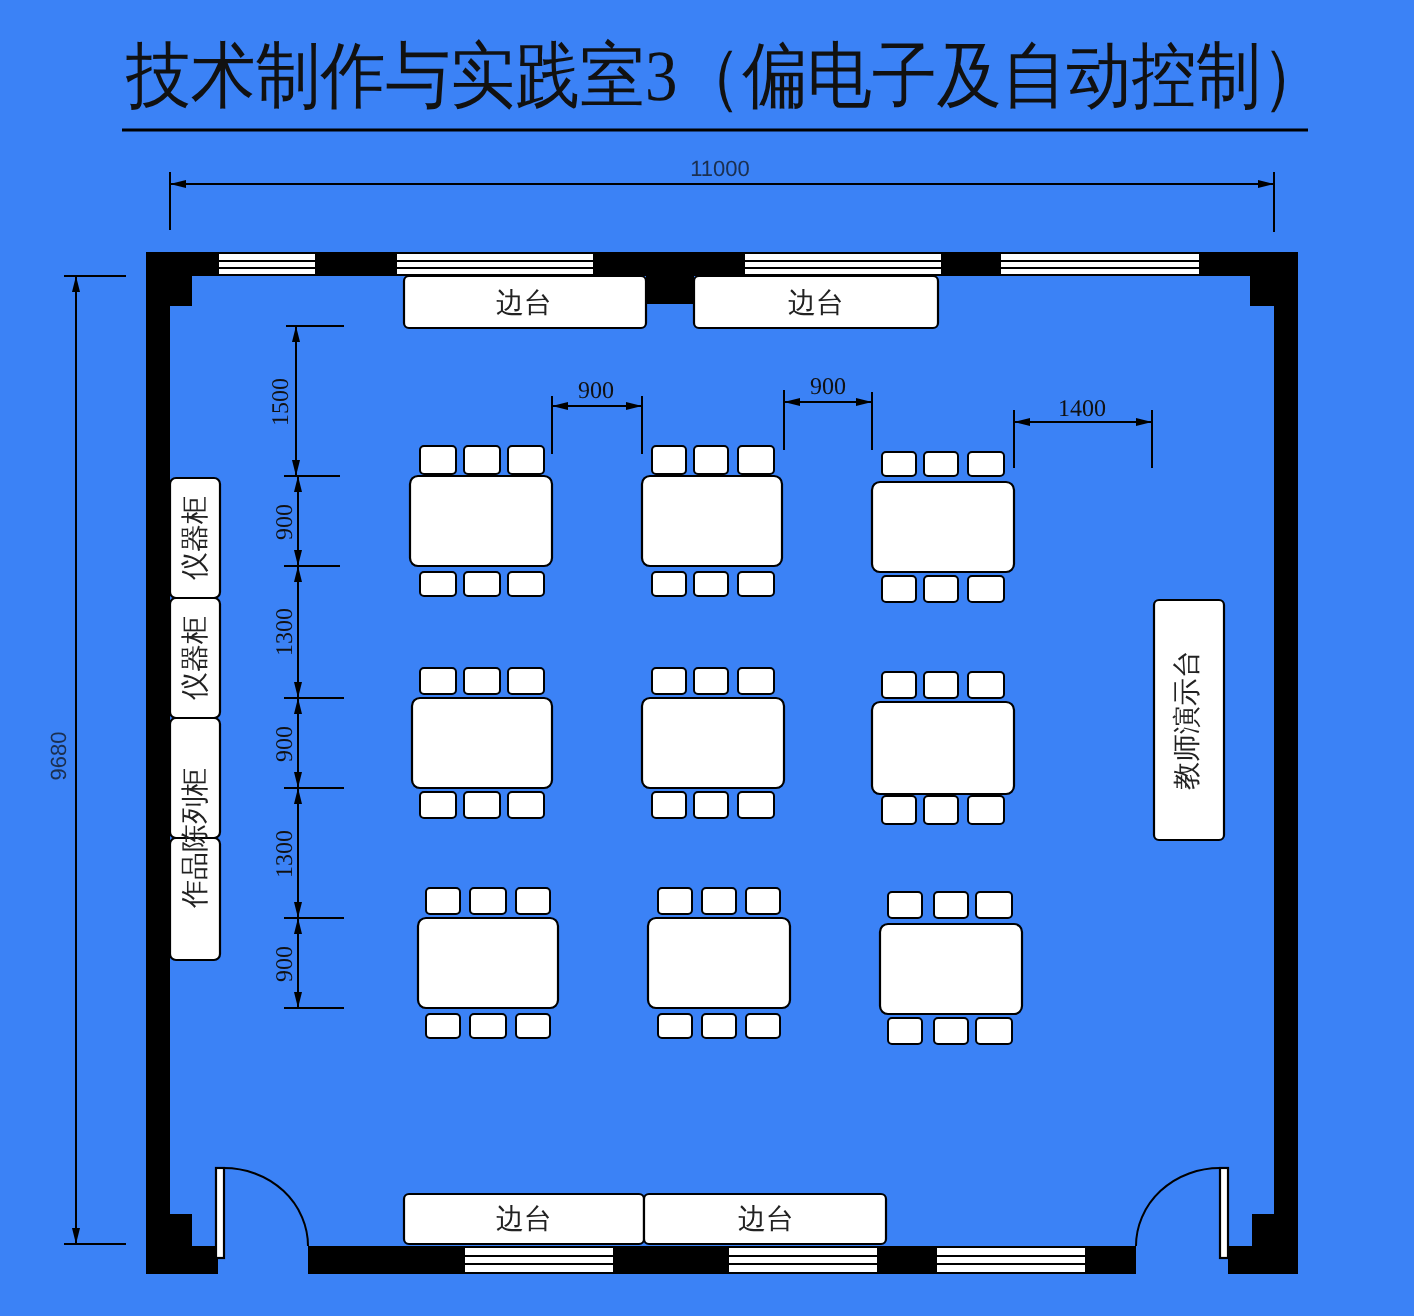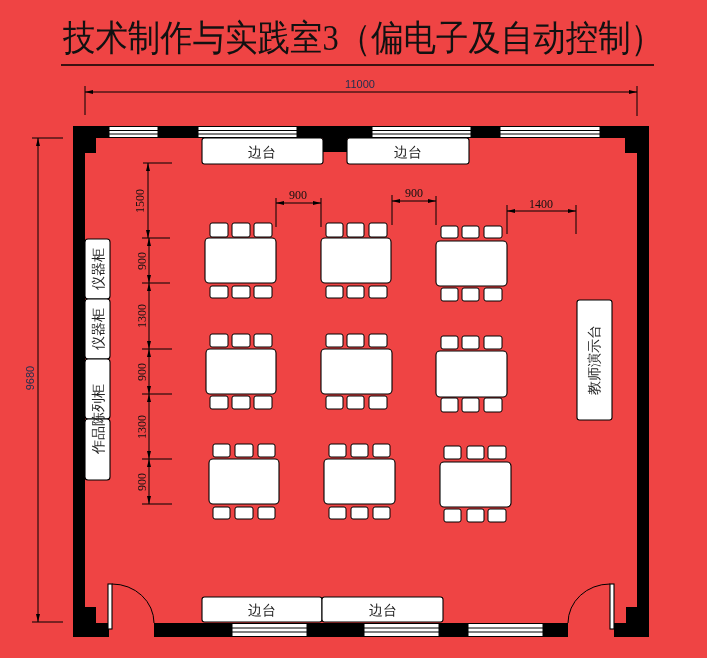--- a/index.html
+++ b/index.html
@@ -1,16 +1,16 @@
 <!DOCTYPE html>
 <html><head>
 <meta charset="utf-8">
 <style>
   html, body { margin: 0; padding: 0; background: #ffffff; }
-  #canvas { position: relative; width: 707px; height: 658px; overflow: hidden; background: #ef4444; text-align: right; }
+  #canvas { position: relative; width: 707px; height: 658px; overflow: hidden; background: #3b82f6; text-align: right; }
   svg { display: block; }
   .title { font-family: "Liberation Serif", "DejaVu Serif", serif; font-size: 36px; fill: #111111; }
   .label { font-family: "DejaVu Serif", "Liberation Serif", serif; font-size: 14px; fill: #222222; }
   .dim { font-family: "Liberation Serif", "DejaVu Serif", serif; font-size: 12px; fill: #111111; }
   .dim-overall { font-family: "Liberation Sans", "DejaVu Sans", sans-serif; font-size: 11px; fill: #1b2f50; }
   .wall { fill: #000000; }
   .win { fill: #ffffff; stroke: #000000; stroke-width: 1; }
   .winline { stroke: #000000; stroke-width: 1; }
   .box { fill: #ffffff; stroke: #000000; stroke-width: 1.1; }
   .chair { fill: #ffffff; stroke: #000000; stroke-width: 1; }

